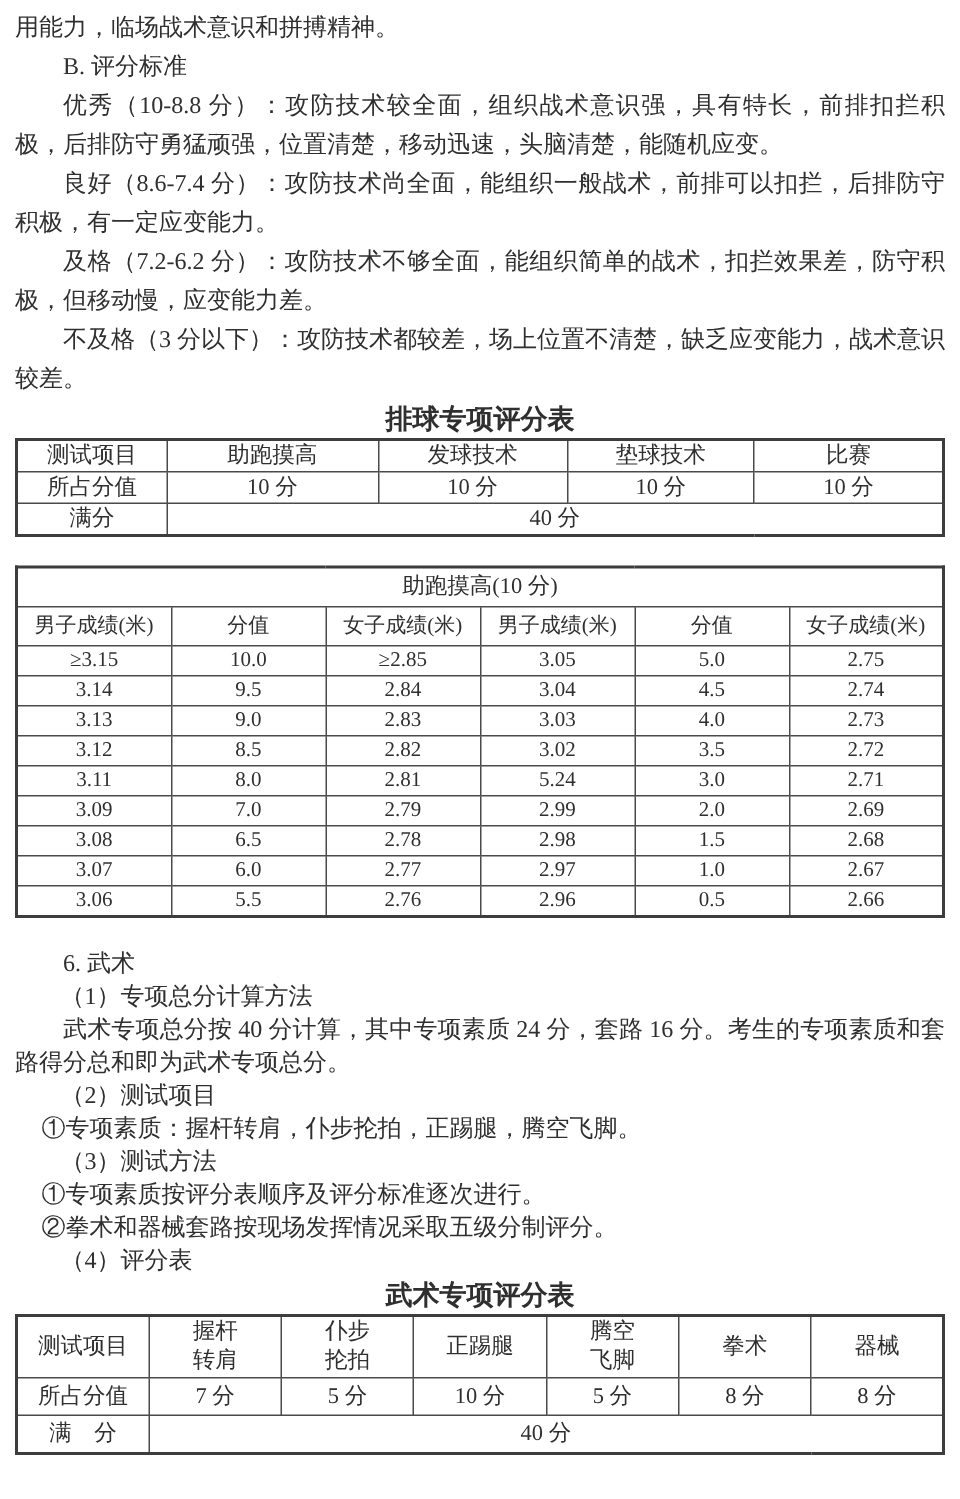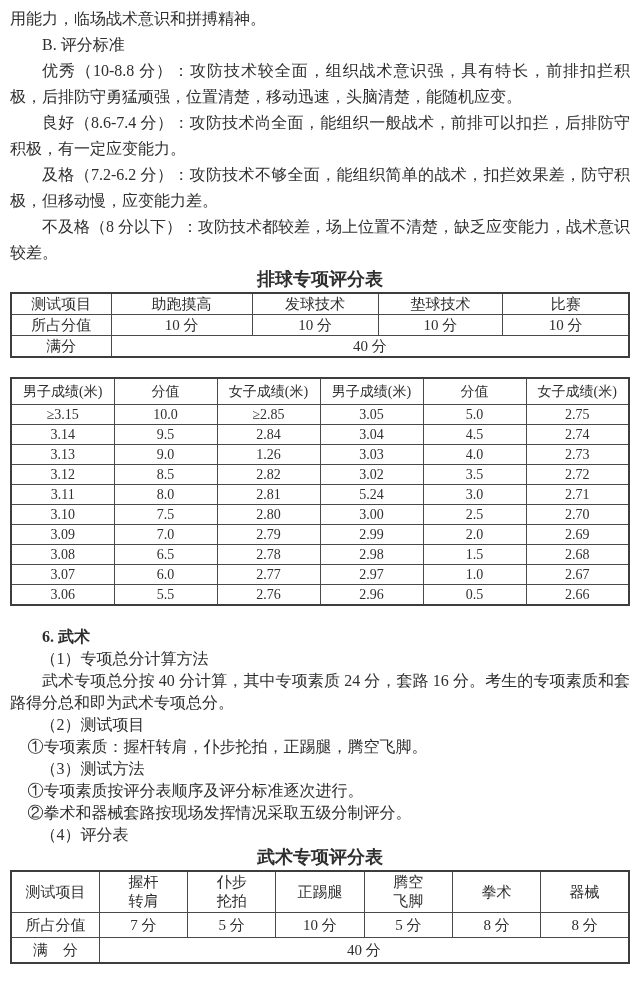--- a/index.html
+++ b/index.html
@@ -41,21 +41,21 @@
   .touch-table { margin-top:19px; }
   .touch-table td { font-size:14px; }
   .touch-table .title-row td { height:25px; font-size:15px; line-height:23px; }
   .touch-table .head-row td { height:25px; font-size:14px; line-height:23px; }
   .touch-table tbody.data-rows td { height:19px; line-height:17px; }
   .touch-table col { width:16.666%; }
 
   
   .wushu { margin-top:20px; }
   .wushu p { line-height:22px; }
-  .wushu .heading { font-weight:bold; text-indent:2em; }
+  .wushu .heading { font-weight:normal; text-indent:2em; }
   .wushu .num-item { padding-left:1.9em; text-indent:0; }
   .wushu .circ-item { padding-left:1.1em; text-indent:0; }
 
   
   .ws-table { margin-top:2px; }
   .ws-table td { font-size:15px; }
   .ws-table .head-row td { height:40px; line-height:19px; white-space:pre-line; }
   .ws-table .val-row td, .ws-table .total-row td { height:24px; line-height:22px; }
   .ws-table col { width:14.28%; }
   .ws-table .total-row .label { text-align:center; }
@@ -65,21 +65,21 @@
 
 <div class="page">
 
   <p>用能力，临场战术意识和拼搏精神。</p>
 
   <p class="indent">B. 评分标准</p>
 
   <p class="indent">优秀（10-8.8 分）：攻防技术较全面，组织战术意识强，具有特长，前排扣拦积极，后排防守勇猛顽强，位置清楚，移动迅速，头脑清楚，能随机应变。</p>
   <p class="indent">良好（8.6-7.4 分）：攻防技术尚全面，能组织一般战术，前排可以扣拦，后排防守积极，有一定应变能力。</p>
   <p class="indent">及格（7.2-6.2 分）：攻防技术不够全面，能组织简单的战术，扣拦效果差，防守积极，但移动慢，应变能力差。</p>
-  <p class="indent">不及格（8 分以下）：攻防技术都较差，场上位置不清楚，缺乏应变能力，战术意识较差。</p>
+  <p class="indent">不及格（3 分以下）：攻防技术都较差，场上位置不清楚，缺乏应变能力，战术意识较差。</p>
 
   <p class="tbl-title" style="margin-top:2px;">排球专项评分表</p>
 
   <table class="vb-table">
     <colgroup>
       <col class="c1">
         <col class="c2">
         <col class="c3">
         <col class="c4">
         <col class="c5">
@@ -111,20 +111,23 @@
   <table class="touch-table">
     <colgroup>
         <col>
         <col>
         <col>
         <col>
         <col>
         <col>
       </colgroup>
     <tbody>
+      <tr class="title-row">
+        <td colspan="6">助跑摸高(10 分)</td>
+      </tr>
       <tr class="head-row">
         <td>男子成绩(米)</td>
         <td>分值</td>
         <td>女子成绩(米)</td>
         <td>男子成绩(米)</td>
         <td>分值</td>
         <td>女子成绩(米)</td>
       </tr>
     </tbody>
     <tbody class="data-rows" data-rows="volleyball.touch_table.rows">
@@ -140,48 +143,40 @@
           <td>3.14</td>
           <td>9.5</td>
           <td>2.84</td>
           <td>3.04</td>
           <td>4.5</td>
           <td>2.74</td>
         </tr>
         <tr>
           <td>3.13</td>
           <td>9.0</td>
-          <td>1.26</td>
+          <td>2.83</td>
           <td>3.03</td>
           <td>4.0</td>
           <td>2.73</td>
         </tr>
         <tr>
           <td>3.12</td>
           <td>8.5</td>
           <td>2.82</td>
           <td>3.02</td>
           <td>3.5</td>
           <td>2.72</td>
         </tr>
         <tr>
           <td>3.11</td>
           <td>8.0</td>
           <td>2.81</td>
           <td>5.24</td>
           <td>3.0</td>
           <td>2.71</td>
-        </tr>
-        <tr>
-          <td>3.10</td>
-          <td>7.5</td>
-          <td>2.80</td>
-          <td>3.00</td>
-          <td>2.5</td>
-          <td>2.70</td>
         </tr>
         <tr>
           <td>3.09</td>
           <td>7.0</td>
           <td>2.79</td>
           <td>2.99</td>
           <td>2.0</td>
           <td>2.69</td>
         </tr>
         <tr>

